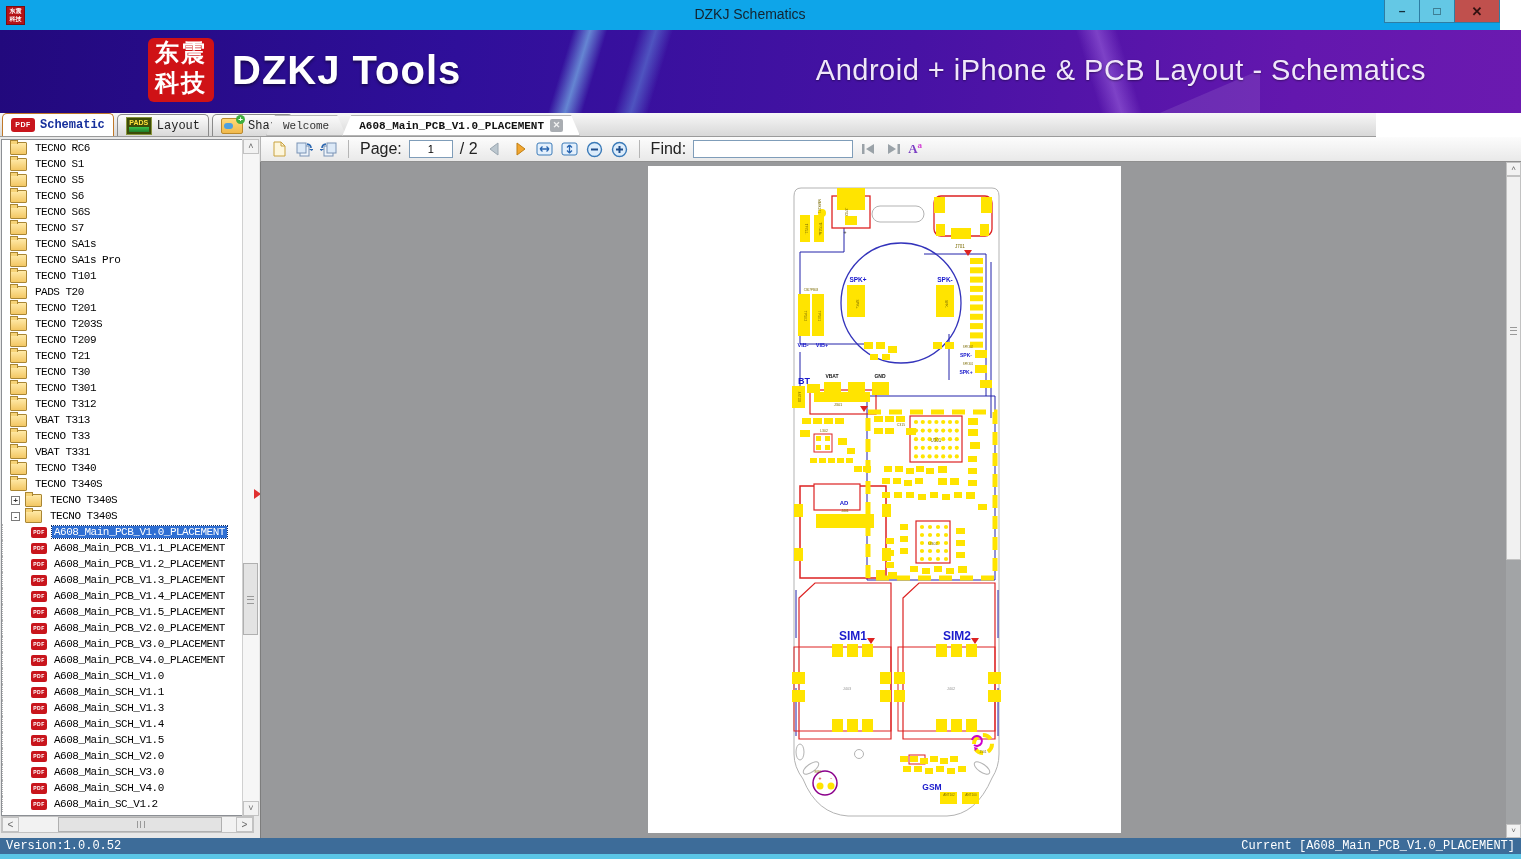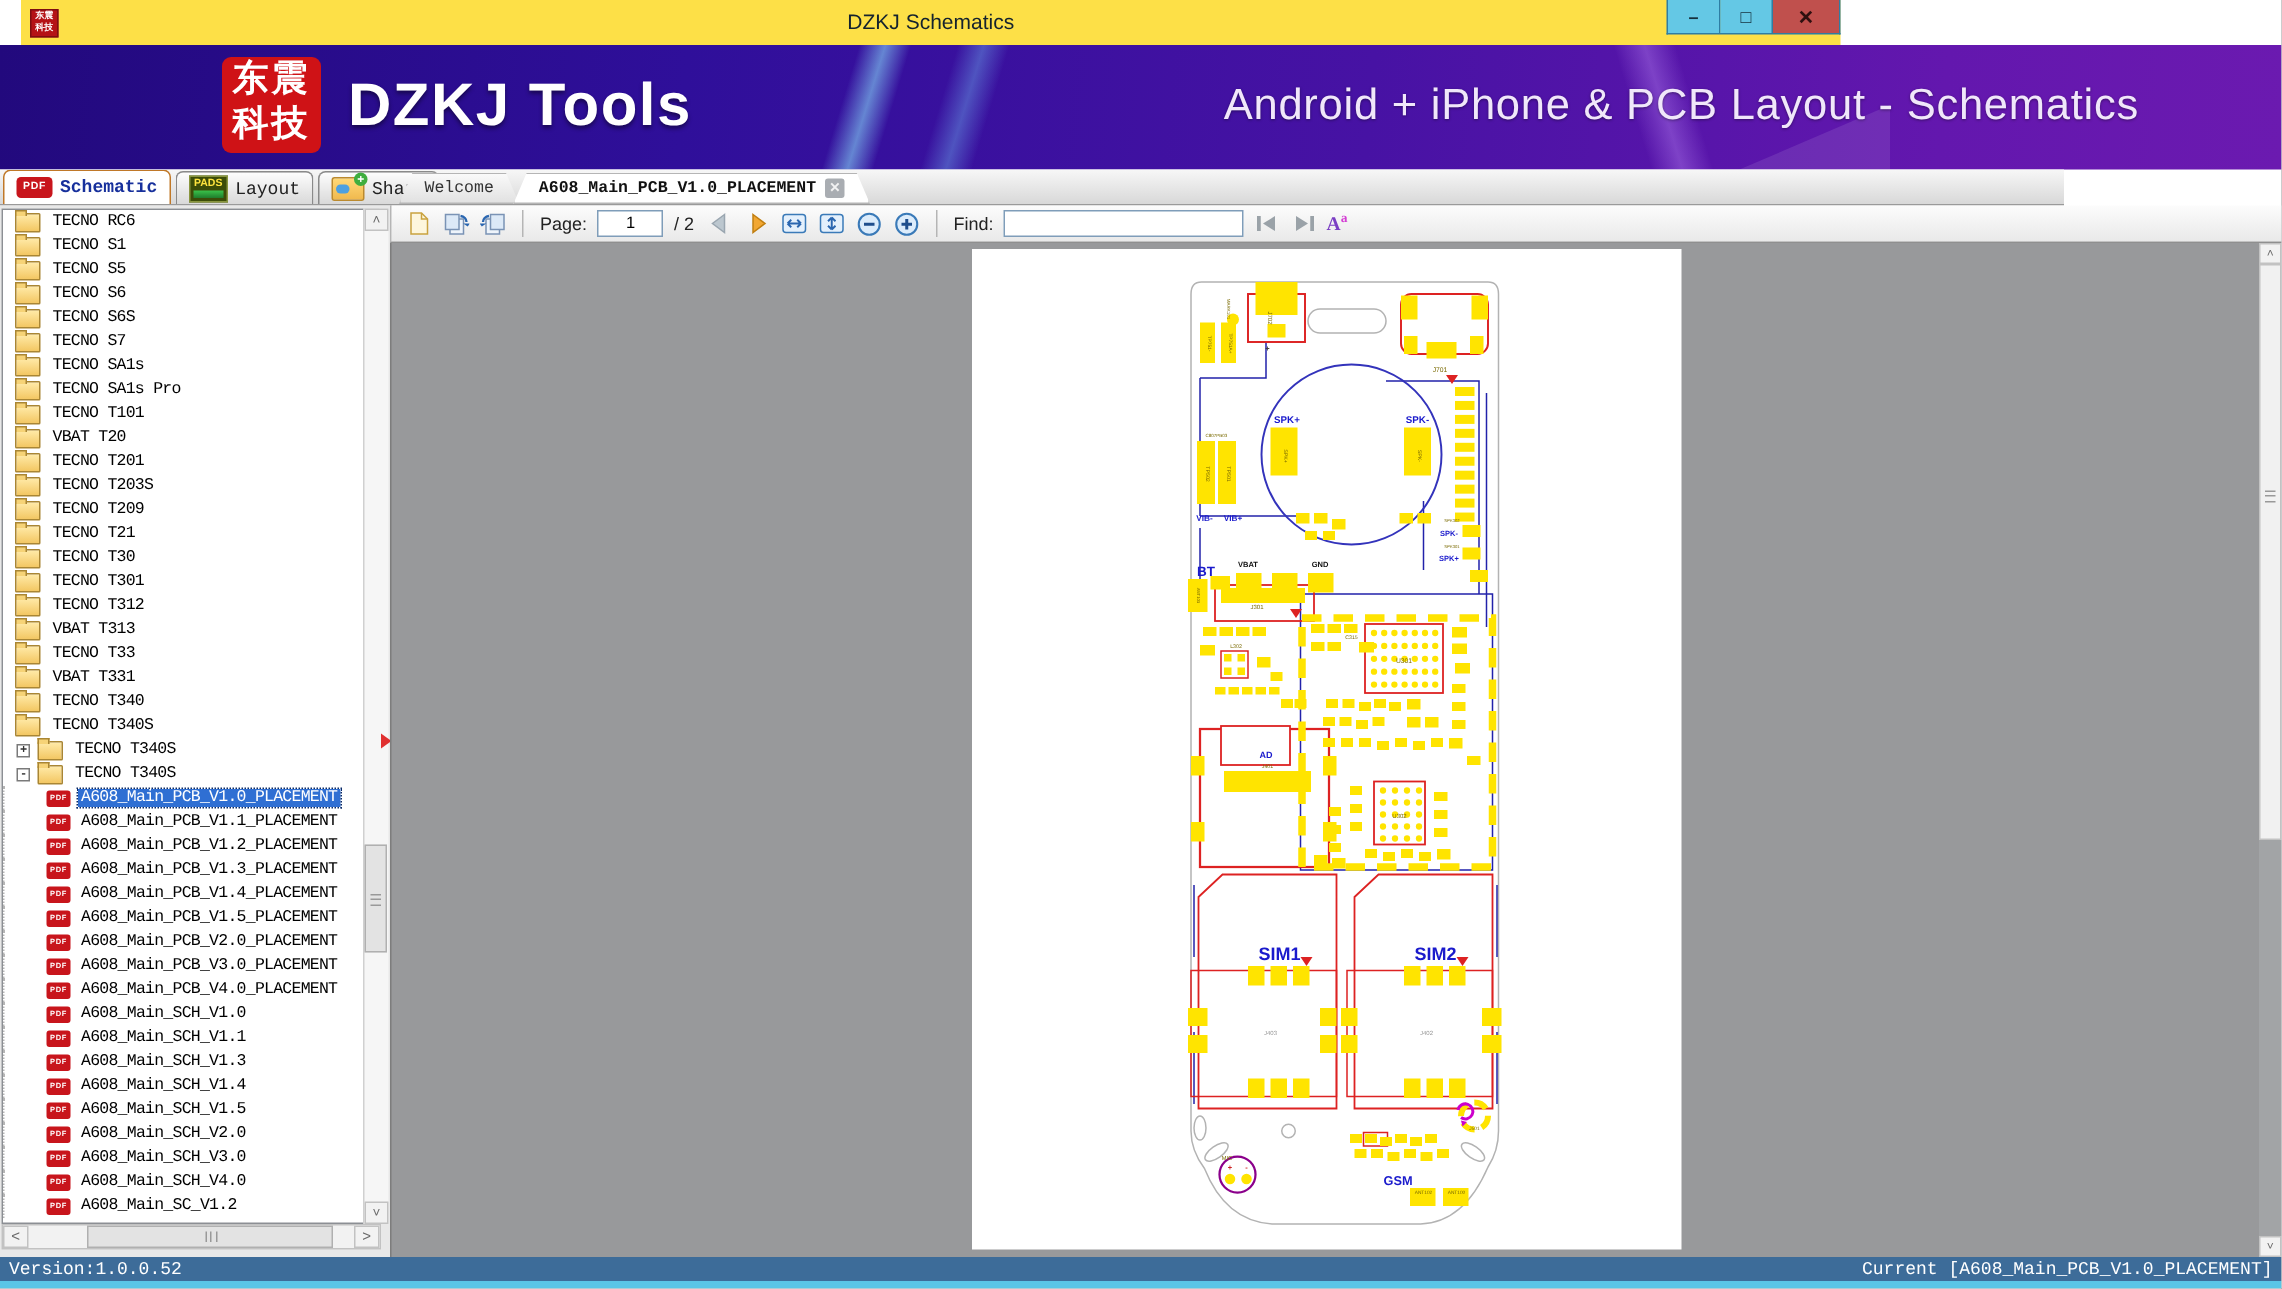--- a/index.html
+++ b/index.html
@@ -1,21 +1,21 @@
 <!DOCTYPE html>
 <html><head>
 <meta charset="utf-8">
 <style>
   html,body{margin:0;padding:0;}
   body{width:1521px;height:859px;position:relative;overflow:hidden;
        font-family:"Liberation Sans",sans-serif;background:#fff;}
   .abs{position:absolute;}
 
   
-  .titlebar{left:14px;top:0;width:1213px;height:30px;background:#fde047;}
+  .titlebar{left:0;top:0;width:1500px;height:30px;background:#0ea5e9;}
   .app-icon{left:6px;top:6px;width:17px;height:17px;background:#b51216;border:1px solid #7d0d10;
             color:#fff;font-size:6px;line-height:8px;text-align:center;font-weight:bold;overflow:hidden;}
   .win-title{left:0;top:0;width:100%;height:30px;line-height:29px;text-align:center;
              font-size:14px;color:#14222e;}
   .win-controls{right:0;top:0;height:23px;display:flex;border:1px solid #2e7da3;border-top:none;box-sizing:border-box;}
   .win-btn{width:34px;display:flex;align-items:center;justify-content:center;
            font-weight:bold;font-size:12px;color:#16303c;background:#64c8e5;border-right:1px solid #2e7da3;}
   .win-btn.close{width:44px;background:#c0504d;color:#301010;border-right:none;font-size:13px;}
 
   
@@ -64,21 +64,21 @@
   .dtab.active{background:#fff;color:#111;font-weight:bold;}
   .tab-close{width:13px;height:13px;background:#a9adb2;border-radius:2px;color:#f2f2f2;
              font:bold 9px/13px "Liberation Sans",sans-serif;text-align:center;}
 
   
   .toolbar{left:260px;top:137px;width:1261px;height:25px;box-sizing:border-box;
            background:linear-gradient(#fcfcfc,#e9e9e9);border-bottom:1px solid #8f8f8f;border-left:1px solid #b5b5b5;
            display:flex;align-items:center;gap:5px;padding-left:8px;}
   .tsep{width:1px;height:18px;background:#b5b5b5;margin:0 4px;}
   .tbtn{width:20px;height:20px;display:flex;align-items:center;justify-content:center;}
-  .tlabel{font-size:12px;color:#222;margin:0 2px;}
+  .tlabel{font-size:16px;color:#222;margin:0 2px;}
   .page-input{width:42px;height:16px;border:1px solid #7f9db9;text-align:center;font-size:11px;padding:0;}
   .find-input{width:152px;height:16px;border:1px solid #7f9db9;font-size:11px;padding:0 3px;}
   .case-ico{font:bold 13px "Liberation Serif",serif;color:#7b3fc4;}
   .case-ico sup{color:#d43fd4;font-size:9px;}
 
   
   .leftpanel{left:0;top:137px;width:260px;height:701px;background:#e8e8e8;}
   .tree{position:absolute;left:1px;top:2px;width:252px;height:677px;background:#fff;
         border:1px solid #8c8f94;box-sizing:border-box;overflow:hidden;}
   .trow{height:16px;display:flex;align-items:center;font:11px "Liberation Mono",monospace;
@@ -269,21 +269,21 @@
   <div class="tree" id="tree">
       <div class="trow"><span style="width:8px"></span><span class="folder-ico"></span><span class="lbl">TECNO RC6</span></div>
       <div class="trow"><span style="width:8px"></span><span class="folder-ico"></span><span class="lbl">TECNO S1</span></div>
       <div class="trow"><span style="width:8px"></span><span class="folder-ico"></span><span class="lbl">TECNO S5</span></div>
       <div class="trow"><span style="width:8px"></span><span class="folder-ico"></span><span class="lbl">TECNO S6</span></div>
       <div class="trow"><span style="width:8px"></span><span class="folder-ico"></span><span class="lbl">TECNO S6S</span></div>
       <div class="trow"><span style="width:8px"></span><span class="folder-ico"></span><span class="lbl">TECNO S7</span></div>
       <div class="trow"><span style="width:8px"></span><span class="folder-ico"></span><span class="lbl">TECNO SA1s</span></div>
       <div class="trow"><span style="width:8px"></span><span class="folder-ico"></span><span class="lbl">TECNO SA1s Pro</span></div>
       <div class="trow"><span style="width:8px"></span><span class="folder-ico"></span><span class="lbl">TECNO T101</span></div>
-      <div class="trow"><span style="width:8px"></span><span class="folder-ico"></span><span class="lbl">VBAT T20</span></div>
+      <div class="trow"><span style="width:8px"></span><span class="folder-ico"></span><span class="lbl">PADS T20</span></div>
       <div class="trow"><span style="width:8px"></span><span class="folder-ico"></span><span class="lbl">TECNO T201</span></div>
       <div class="trow"><span style="width:8px"></span><span class="folder-ico"></span><span class="lbl">TECNO T203S</span></div>
       <div class="trow"><span style="width:8px"></span><span class="folder-ico"></span><span class="lbl">TECNO T209</span></div>
       <div class="trow"><span style="width:8px"></span><span class="folder-ico"></span><span class="lbl">TECNO T21</span></div>
       <div class="trow"><span style="width:8px"></span><span class="folder-ico"></span><span class="lbl">TECNO T30</span></div>
       <div class="trow"><span style="width:8px"></span><span class="folder-ico"></span><span class="lbl">TECNO T301</span></div>
       <div class="trow"><span style="width:8px"></span><span class="folder-ico"></span><span class="lbl">TECNO T312</span></div>
       <div class="trow"><span style="width:8px"></span><span class="folder-ico"></span><span class="lbl">VBAT T313</span></div>
       <div class="trow"><span style="width:8px"></span><span class="folder-ico"></span><span class="lbl">TECNO T33</span></div>
       <div class="trow"><span style="width:8px"></span><span class="folder-ico"></span><span class="lbl">VBAT T331</span></div>

